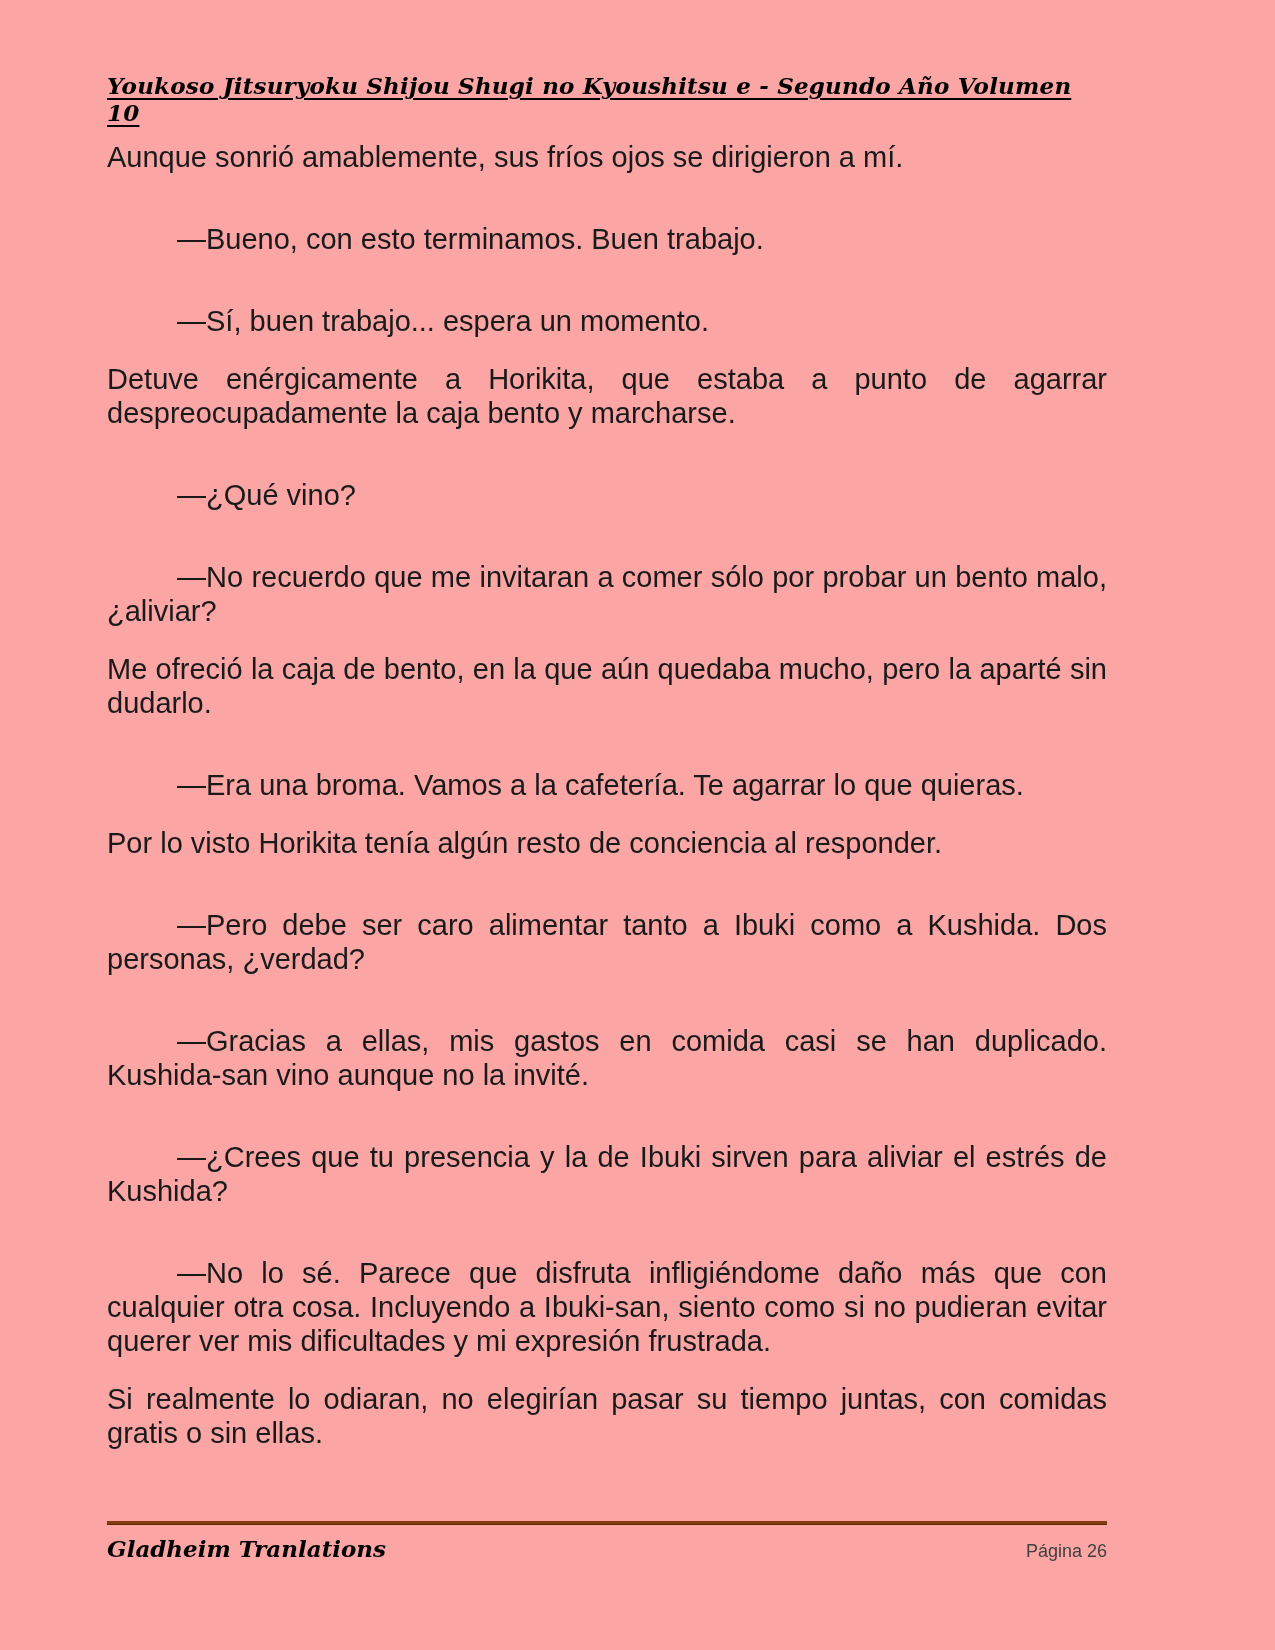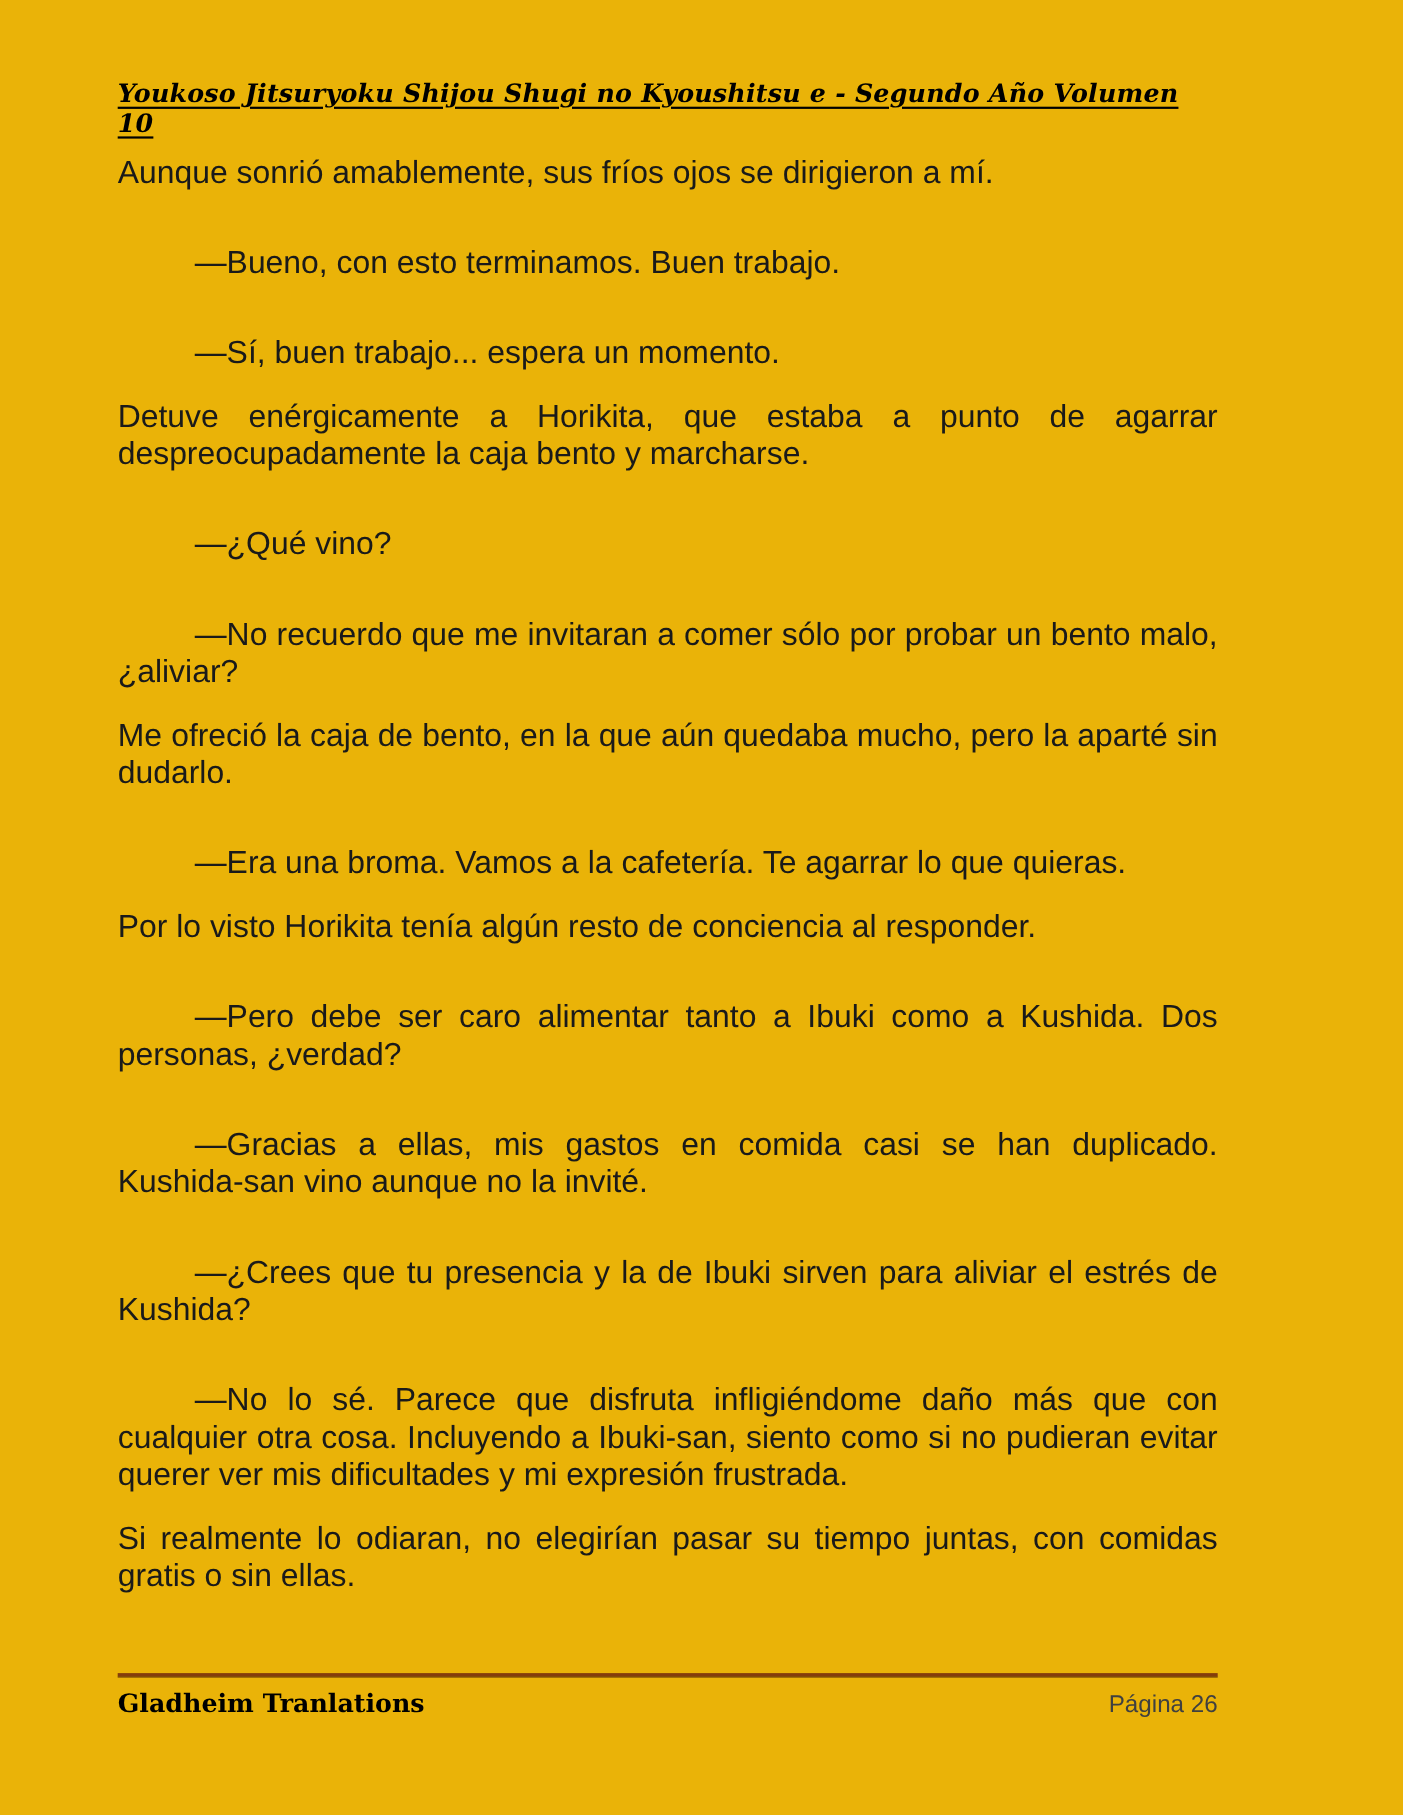--- a/index.html
+++ b/index.html
@@ -6,21 +6,21 @@
     --rule: #843C0C;
     --rule-dark: #5a2a05;
     --text: #1a1a1a;
   }
   * { margin: 0; padding: 0; box-sizing: border-box; }
   html, body { background: #ffffff; }
   .page {
     position: relative;
     width: 1275px;
     height: 1650px;
-    background: #eab308;
+    background: #fca5a5;
     overflow: hidden;
     font-family: "Liberation Sans", sans-serif;
     color: var(--text);
   }
   .header {
     position: absolute;
     top: 72px;
     left: 107px;
     right: 168px;
   }
@@ -64,26 +64,27 @@
     border-bottom: 1px solid var(--rule-dark);
     margin-bottom: 10px;
   }
   .footer-row {
     display: flex;
     justify-content: space-between;
     align-items: baseline;
   }
   .footer-translator {
     font-family: "DejaVu Serif", "Liberation Serif", serif;
+    font-style: italic;
     font-weight: bold;
     font-size: 23px;
     color: #000000;
   }
   .footer-page {
-    font-size: 22px;
+    font-size: 18px;
     color: #404040;
     font-family: "Liberation Sans", sans-serif;
   }
 </style>
 </head>
 <body>
 
 <div class="page">
 
   <div class="header">

